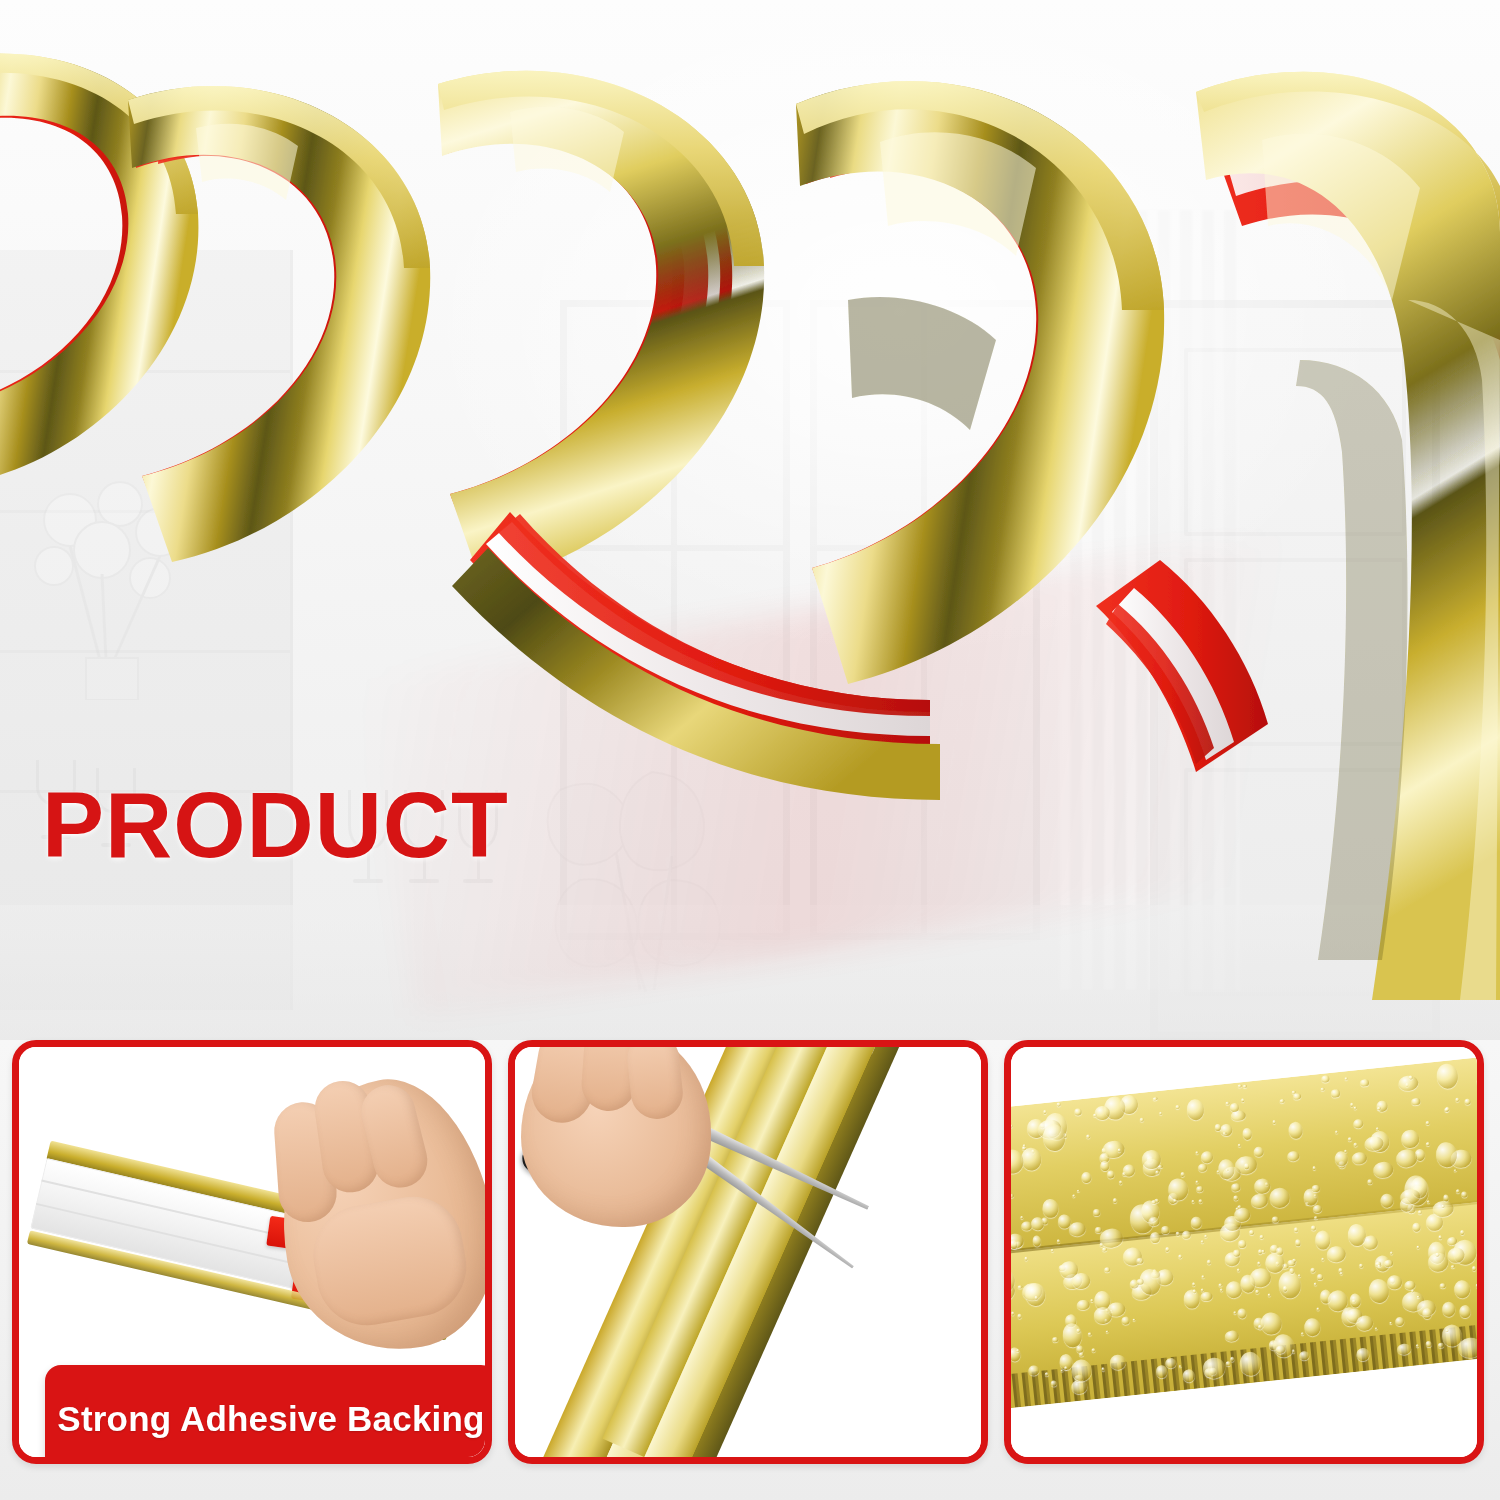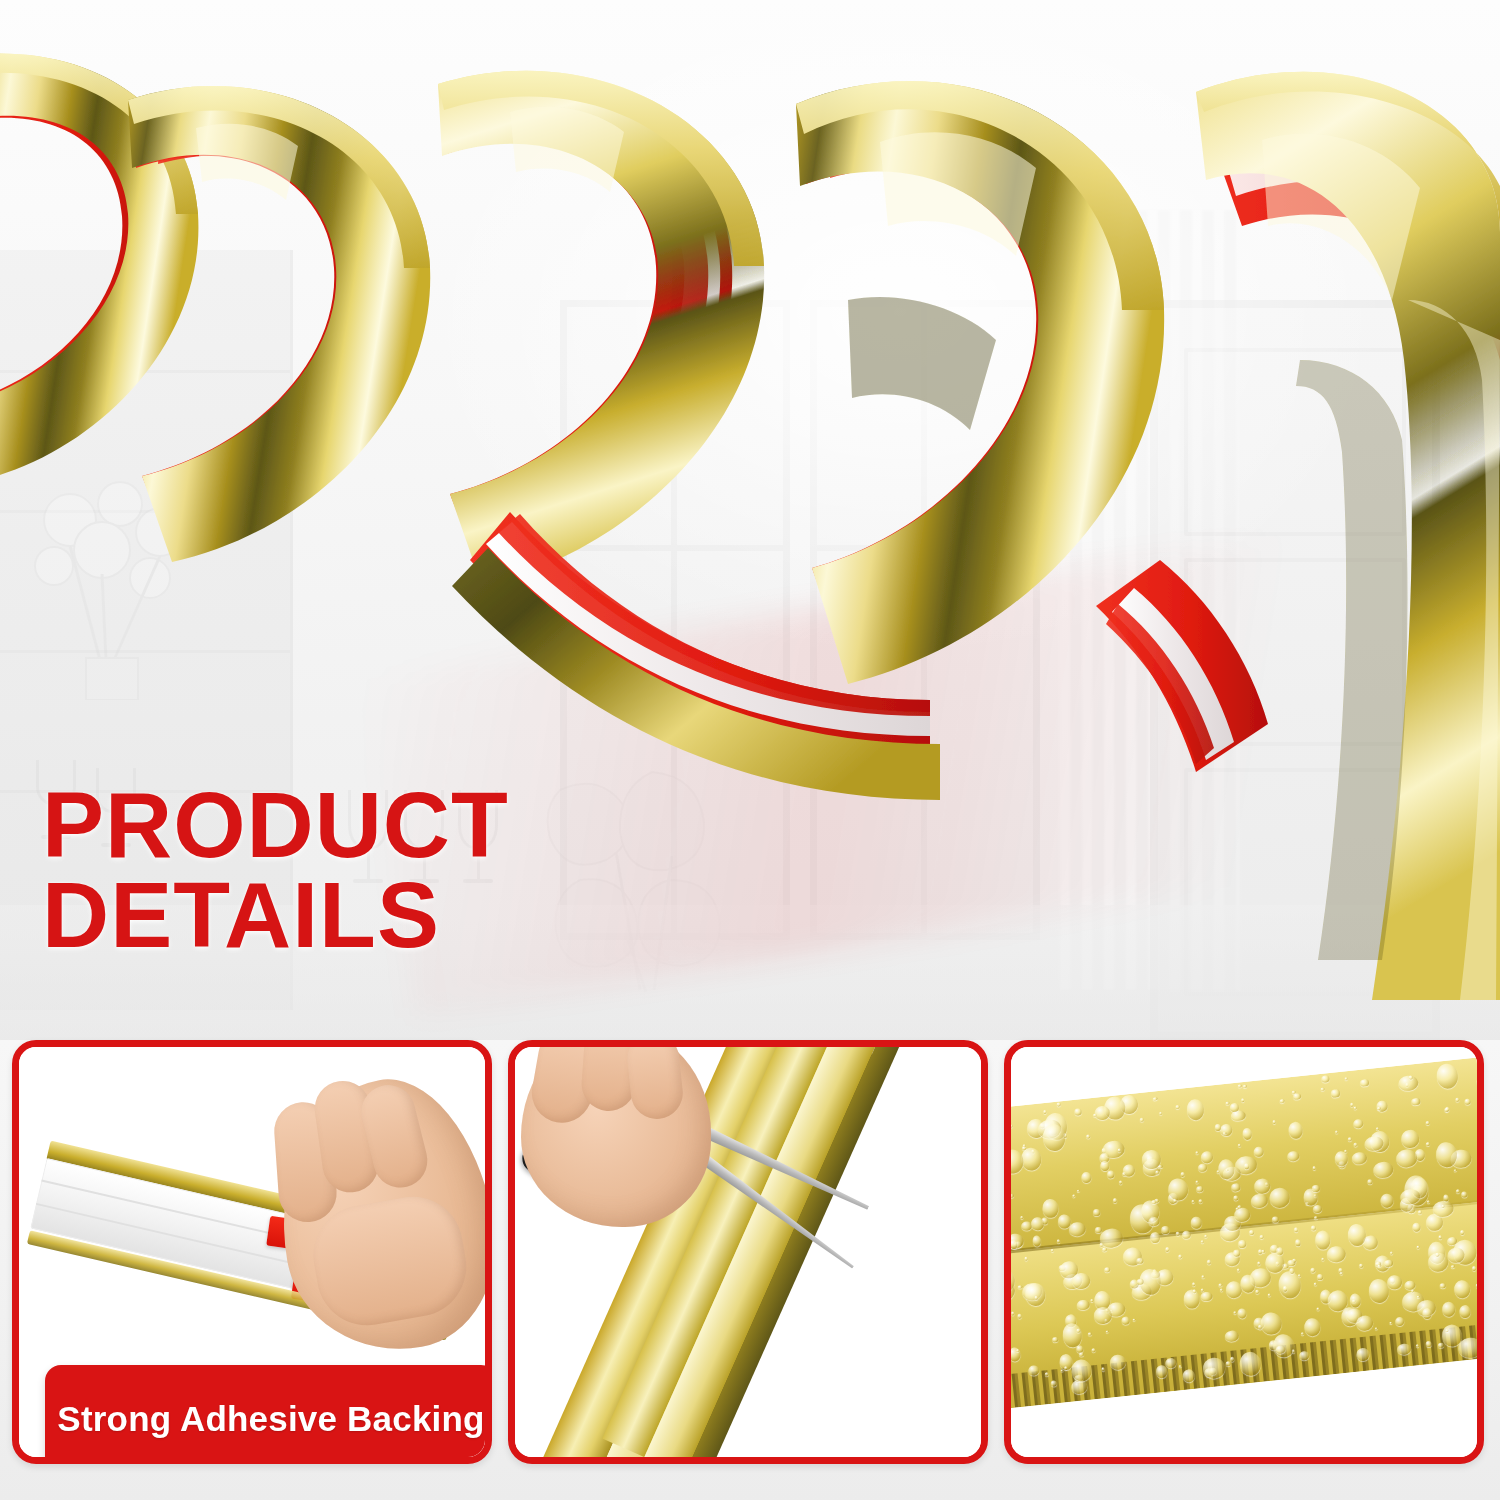--- a/index.html
+++ b/index.html
@@ -381,21 +381,20 @@
         <path d="M1134 588 C 1180 626, 1216 682, 1234 742 L 1206 760
                  C 1188 702, 1154 650, 1112 612 Z" fill="url(#liner)"></path>
         <path d="M1118 604 C 1162 640, 1196 692, 1214 748 L 1196 764
                  C 1180 710, 1148 662, 1106 624 Z" fill="url(#redA)" opacity=".9"></path>
       </g>
     </svg>
   </div>
 
   <div class="headline">
     <span>PRODUCT</span>
-    <span class="l2">DETAILS</span>
   </div>
 
   <div class="panels">
 
     <div class="panel p1">
       <div class="pimg">
         <div class="strip1">
           <div class="s1-gold"></div>
           <div class="s1-white">
             <div class="s1-wl" style="top:22px"></div>

